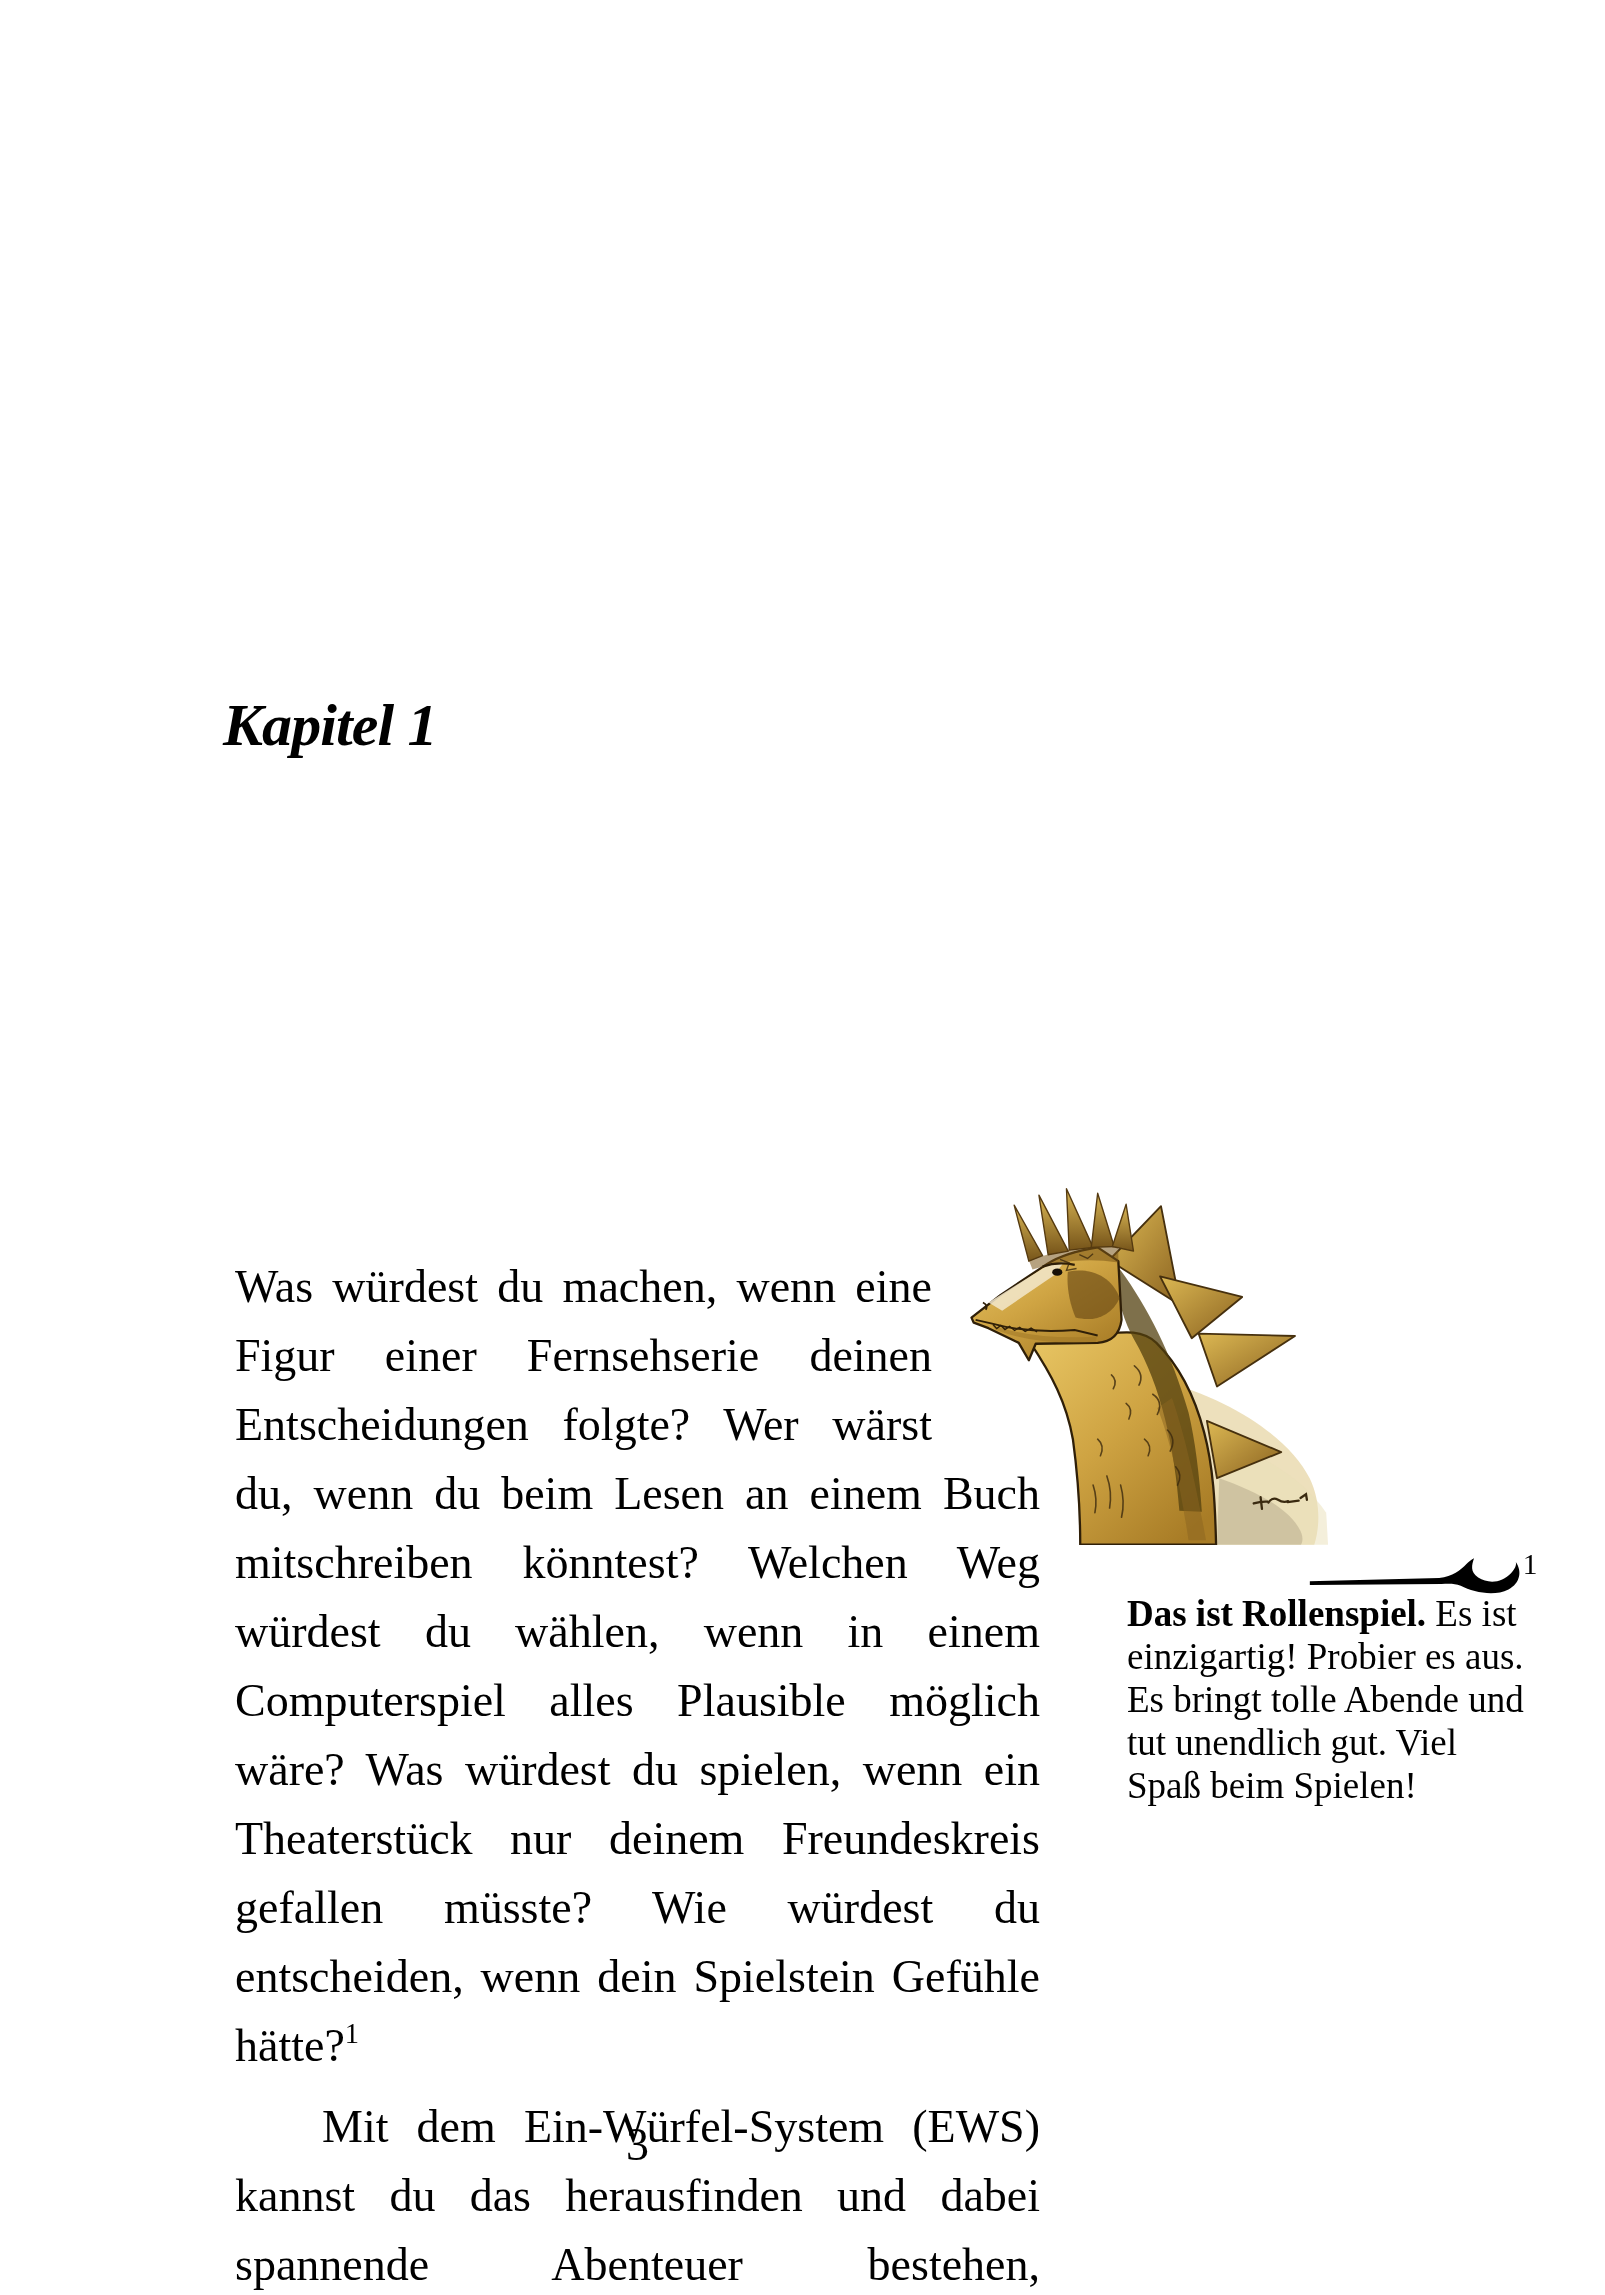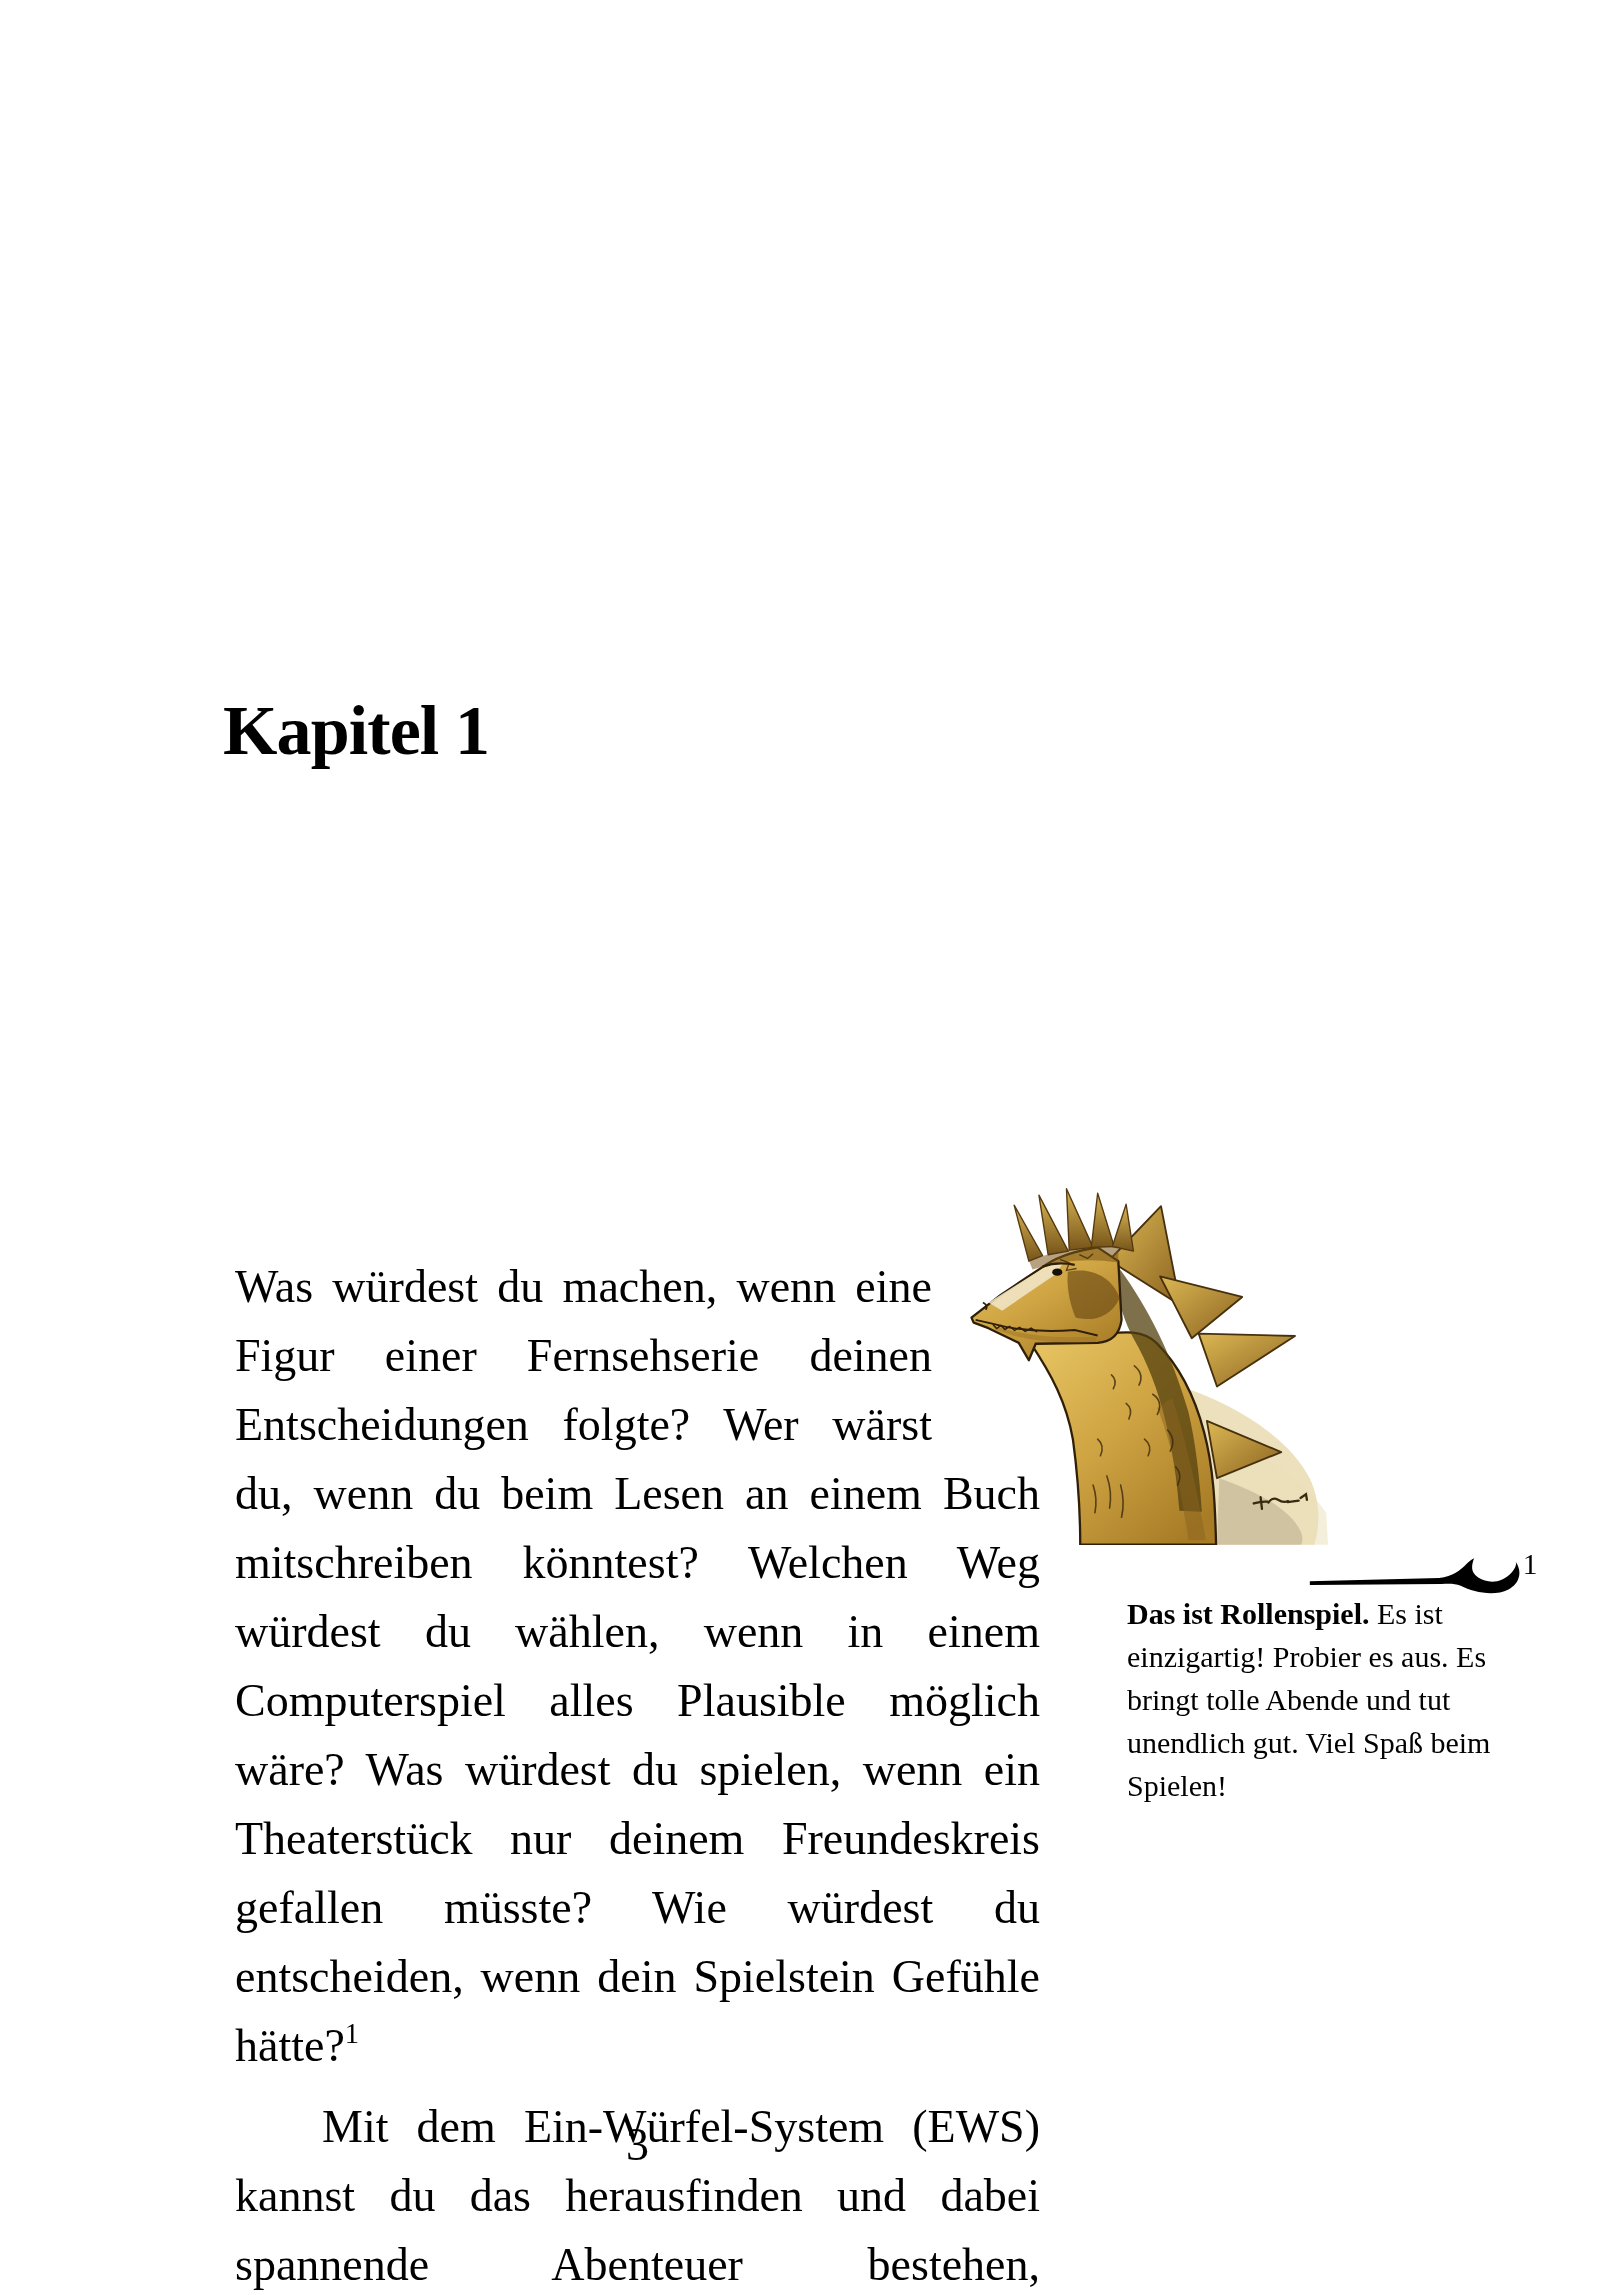--- a/index.html
+++ b/index.html
@@ -13,25 +13,26 @@
     height: 2441px;
     background: #ffffff;
     font-family: "Liberation Serif", "DejaVu Serif", serif;
     color: #000000;
     overflow: hidden;
   }
   .kicker {
     position: absolute;
     left: 223px;
     top: 689px;
-    font-size: 70px;
+    font-size: 60px;
     line-height: 1.2;
     font-weight: bold;
     letter-spacing: -0.9px;
     white-space: nowrap;
+    font-style: italic;
   }
   .title {
     position: absolute;
     left: 223px;
     top: 878px;
     font-size: 103px;
     line-height: 112px;
     font-weight: bold;
     letter-spacing: -1.4px;
   }
@@ -71,21 +72,21 @@
     left: 1308px;
     top: 1545px;
     width: 250px;
     height: 62px;
   }
   .sidenote {
     position: absolute;
     left: 1127px;
     top: 1592px;
     width: 413px;
-    font-size: 30px;
+    font-size: 37px;
     line-height: 43px;
     text-align: left;
   }
   .sidenote b { font-weight: bold; }
   .pagenum {
     position: absolute;
     left: 223px;
     top: 2122px;
     width: 829px;
     text-align: center;

